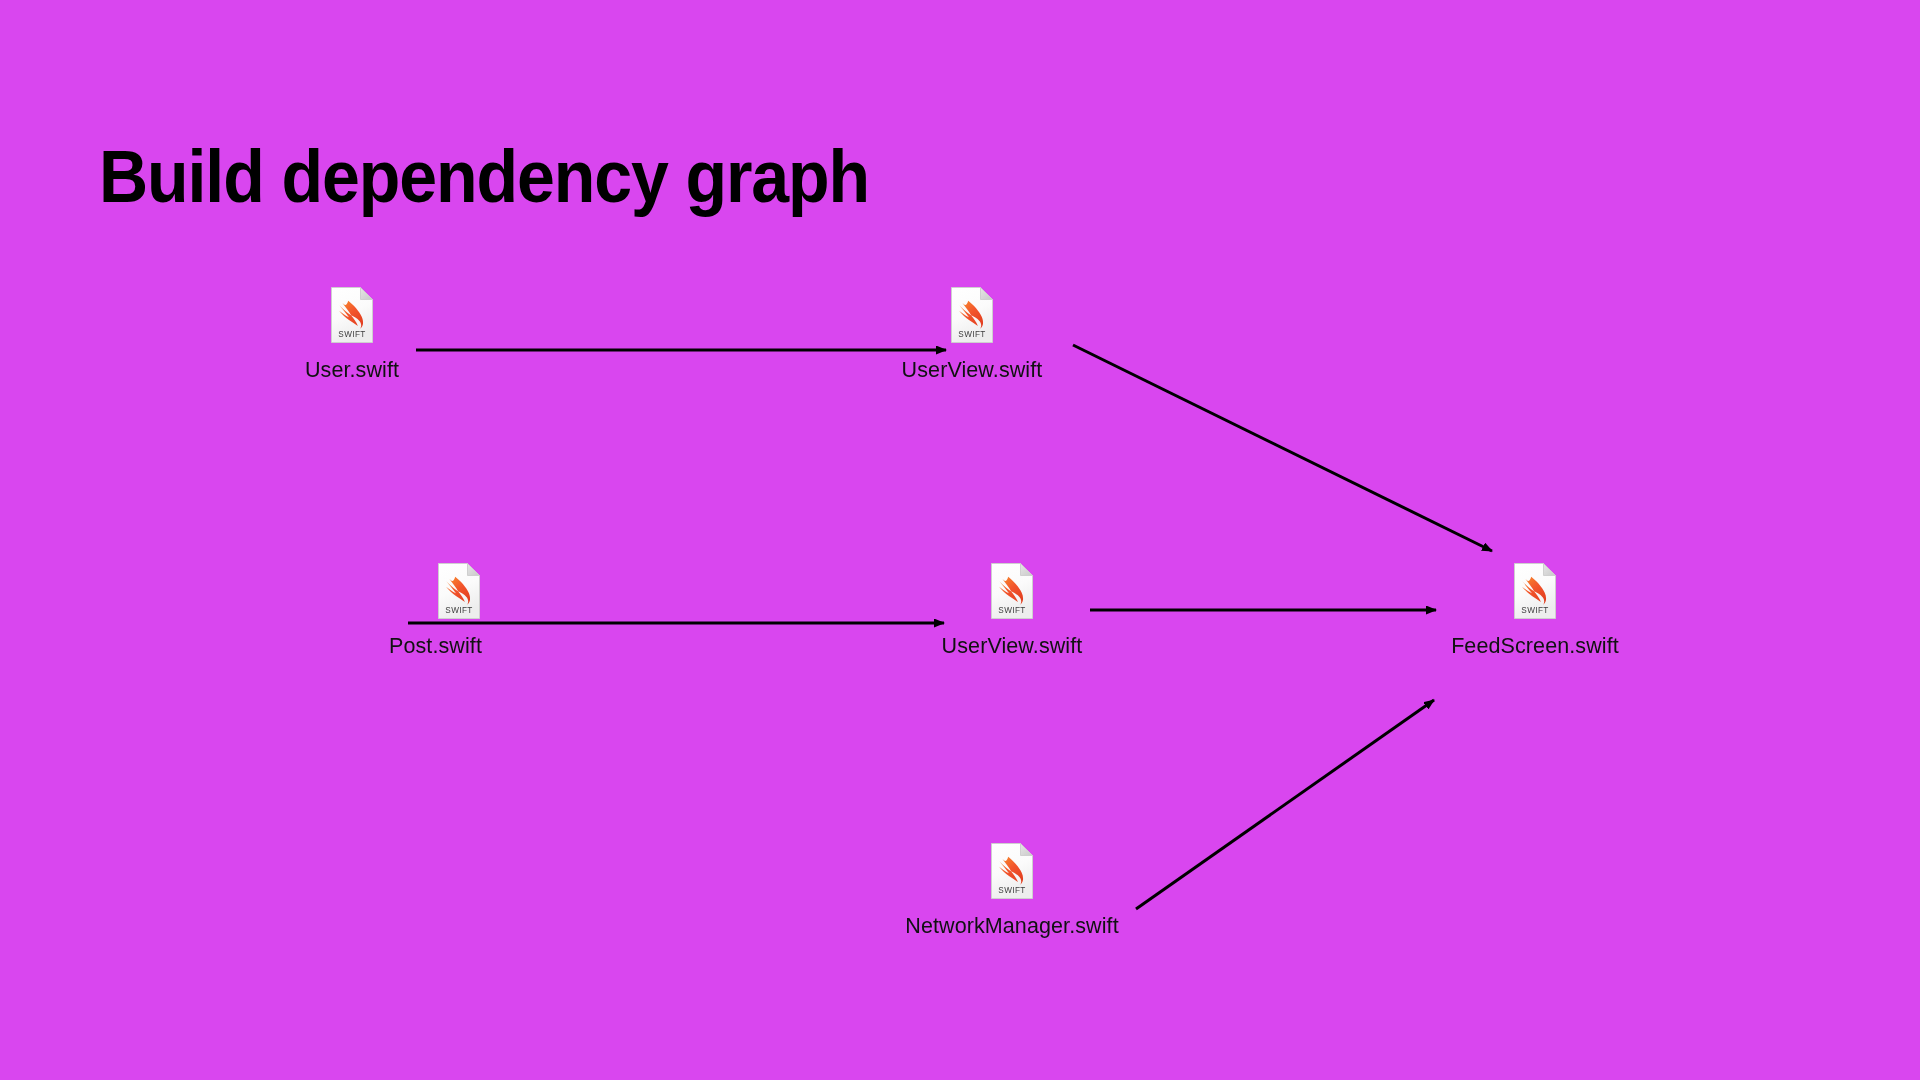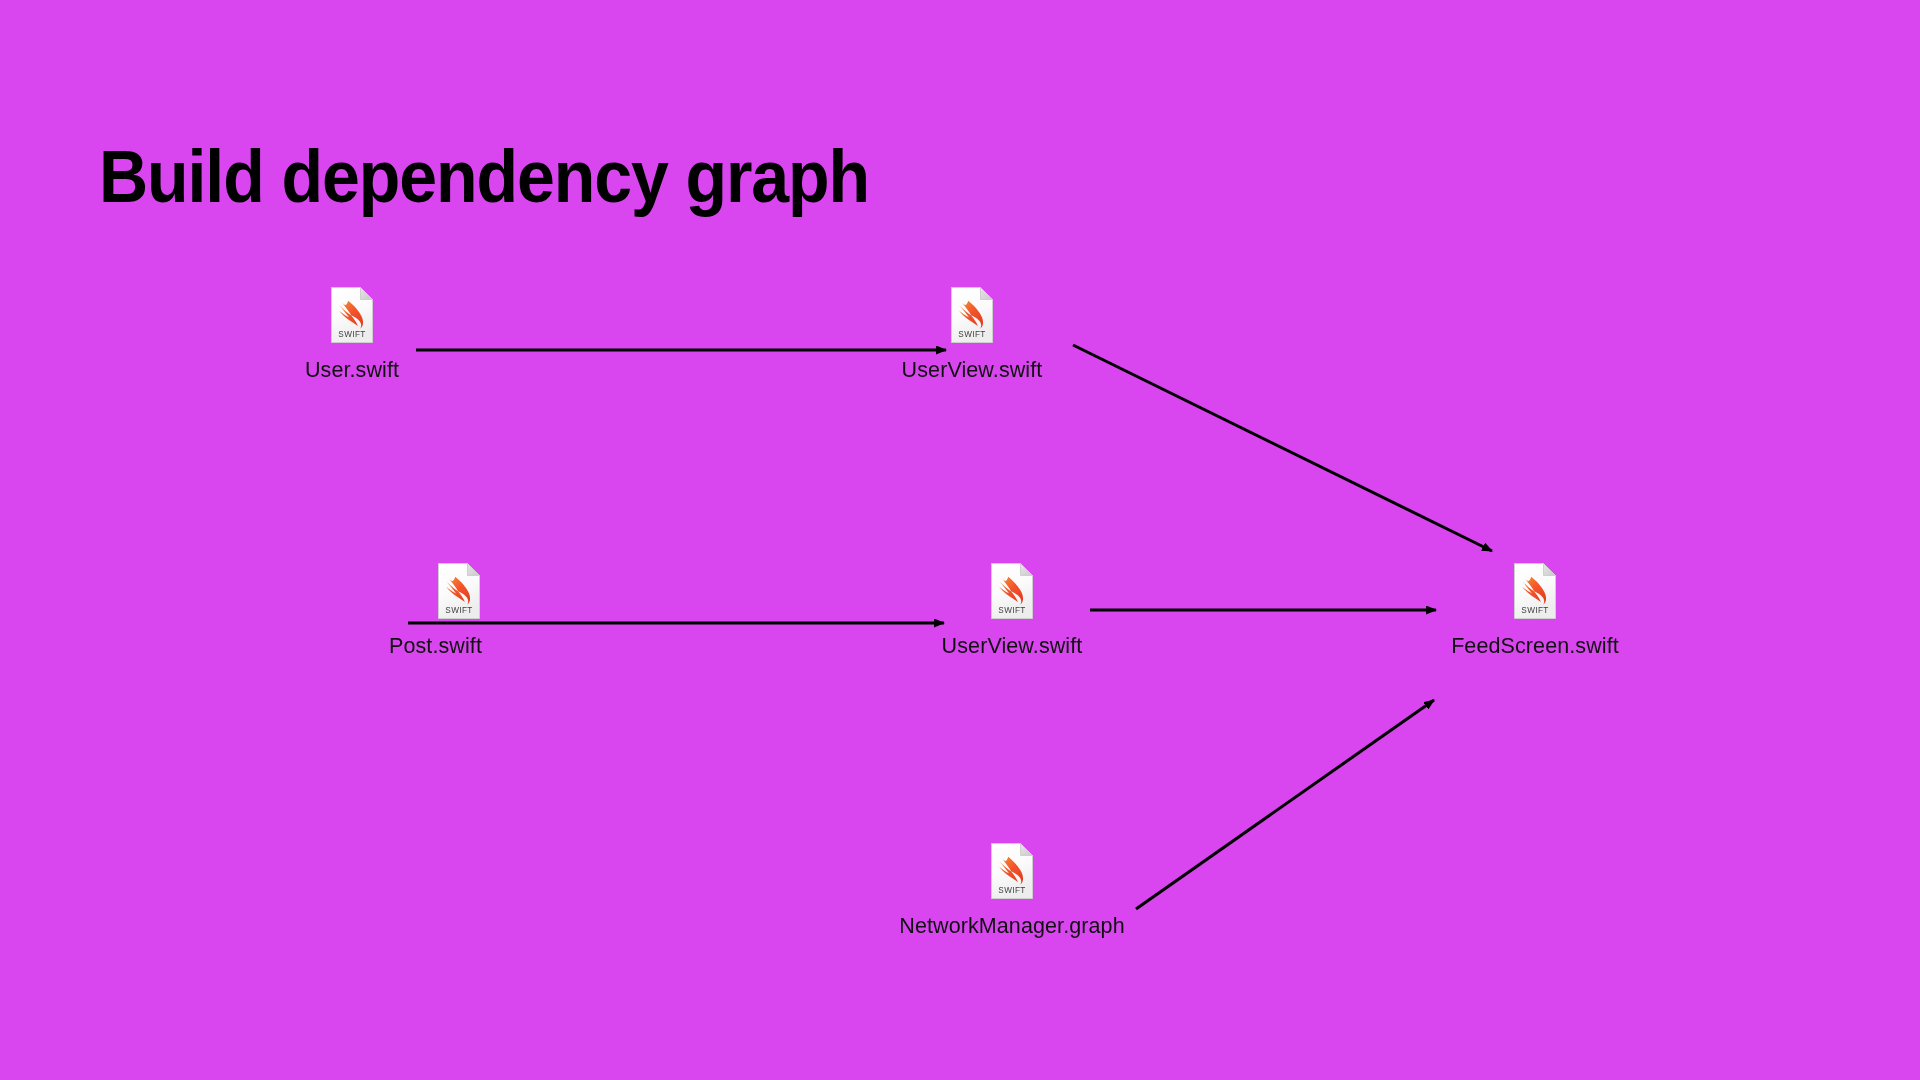--- a/index.html
+++ b/index.html
@@ -157,17 +157,17 @@
       <div class="node" style="left: 1535px; top: 562px; justify-content: space-between;">
         <svg class="node-icon" viewBox="0 0 46 58">
           <use xlink:href="#swift-file"></use>
         </svg>
         <div class="node-label">FeedScreen.swift</div>
       </div>
       <div class="node" style="left: 1012px; top: 842px;">
         <svg class="node-icon" viewBox="0 0 46 58">
           <use xlink:href="#swift-file"></use>
         </svg>
-        <div class="node-label">NetworkManager.graph</div>
+        <div class="node-label">NetworkManager.swift</div>
       </div>
     </div>
 
 </div>
 
 </body></html>

